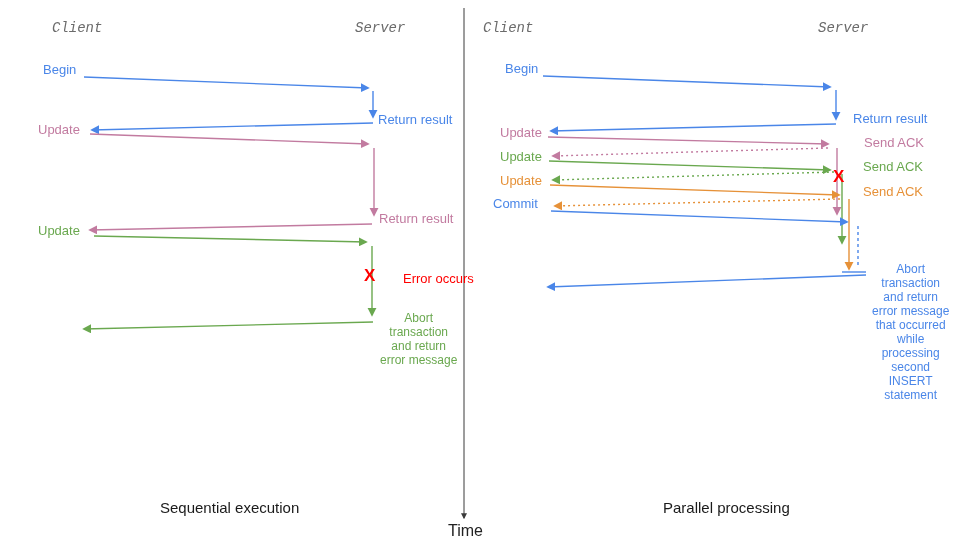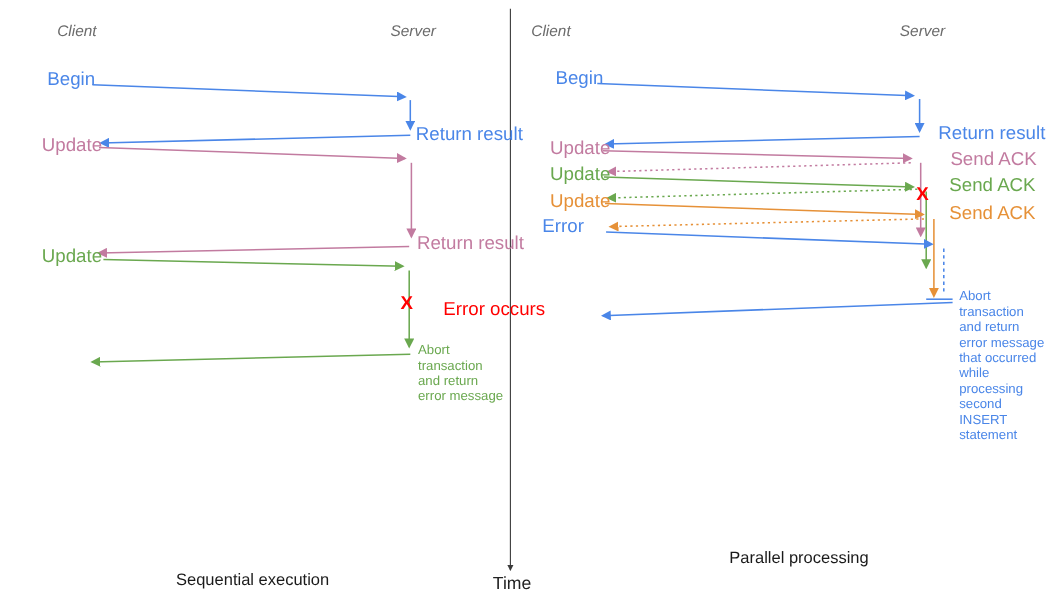--- a/index.html
+++ b/index.html
@@ -1,43 +1,43 @@
 <!DOCTYPE html>
 <html><head>
 <meta charset="utf-8">
 <style>
   html,body{margin:0;padding:0;}
   body{
     width:960px;height:540px;position:relative;background:#ffffff;
     font-family:"Liberation Sans", sans-serif;overflow:hidden;
   }
-  .lbl{position:absolute;white-space:nowrap;font-size:17px;line-height:1.1;}
-  .hdr{font-style:italic;color:#6b6b6b;font-size:14px;}
+  .lbl{position:absolute;white-space:nowrap;font-size:13px;line-height:1.1;}
+  .hdr{font-style:italic;color:#6b6b6b;font-size:14px;font-family:Liberation Mono, monospace;}
   .blue{color:#4a86e8;}
   .pink{color:#c27ba0;}
   .green{color:#6aa84f;}
   .orange{color:#e69138;}
   .red{color:#ff0000;}
   .xmark{font-weight:bold;font-size:17px;color:#ff0000;}
-  .note{white-space:pre-line;font-size:12px;line-height:1.17;}
+  .note{white-space:pre-line;font-size:12px;line-height:1.17;text-align:center;}
   .caption{font-size:15px;color:#1a1a1a;}
   .time{font-size:16px;color:#222222;}
   svg{position:absolute;left:0;top:0;}
 
   
   .l-client{left:52px;top:21px;}   .l-server{left:355px;top:21px;}
   .l-begin{left:43px;top:63px;}
   .l-return1{left:378px;top:113px;}
   .l-update1{left:38px;top:123px;}
   .l-return2{left:379px;top:212px;}
   .l-update2{left:38px;top:224px;}
   .l-xmark{left:364px;top:267px;}
   .l-error{left:403px;top:272px;text-align:right;}
   .l-abort{left:380px;top:311px;}
-  .l-caption{left:160px;top:500px;margin-top:20px;}
+  .l-caption{left:160px;top:500px;}
 
   
   .r-client{left:483px;top:21px;}  .r-server{left:818px;top:21px;}
   .r-begin{left:505px;top:62px;}
   .r-return{left:853px;top:112px;}
   .r-update1{left:500px;top:126px;}
   .r-ack1{left:864px;top:136px;}
   .r-update2{left:500px;top:150px;}
   .r-ack2{left:863px;top:160px;}
   .r-update3{left:500px;top:174px;}
@@ -132,21 +132,21 @@
   <div class="lbl hdr r-client">Client</div>
   <div class="lbl hdr r-server">Server</div>
   <div class="lbl blue r-begin">Begin</div>
   <div class="lbl blue r-return">Return result</div>
   <div class="lbl pink r-update1">Update</div>
   <div class="lbl pink r-ack1">Send ACK</div>
   <div class="lbl green r-update2">Update</div>
   <div class="lbl green r-ack2">Send ACK</div>
   <div class="lbl orange r-update3">Update</div>
   <div class="lbl orange r-ack3">Send ACK</div>
-  <div class="lbl blue r-commit">Error</div>
+  <div class="lbl blue r-commit">Commit</div>
   <div class="lbl xmark r-xmark">X</div>
   <div class="lbl note blue r-abort">Abort
 transaction
 and return
 error message
 that occurred
 while
 processing
 second
 INSERT

